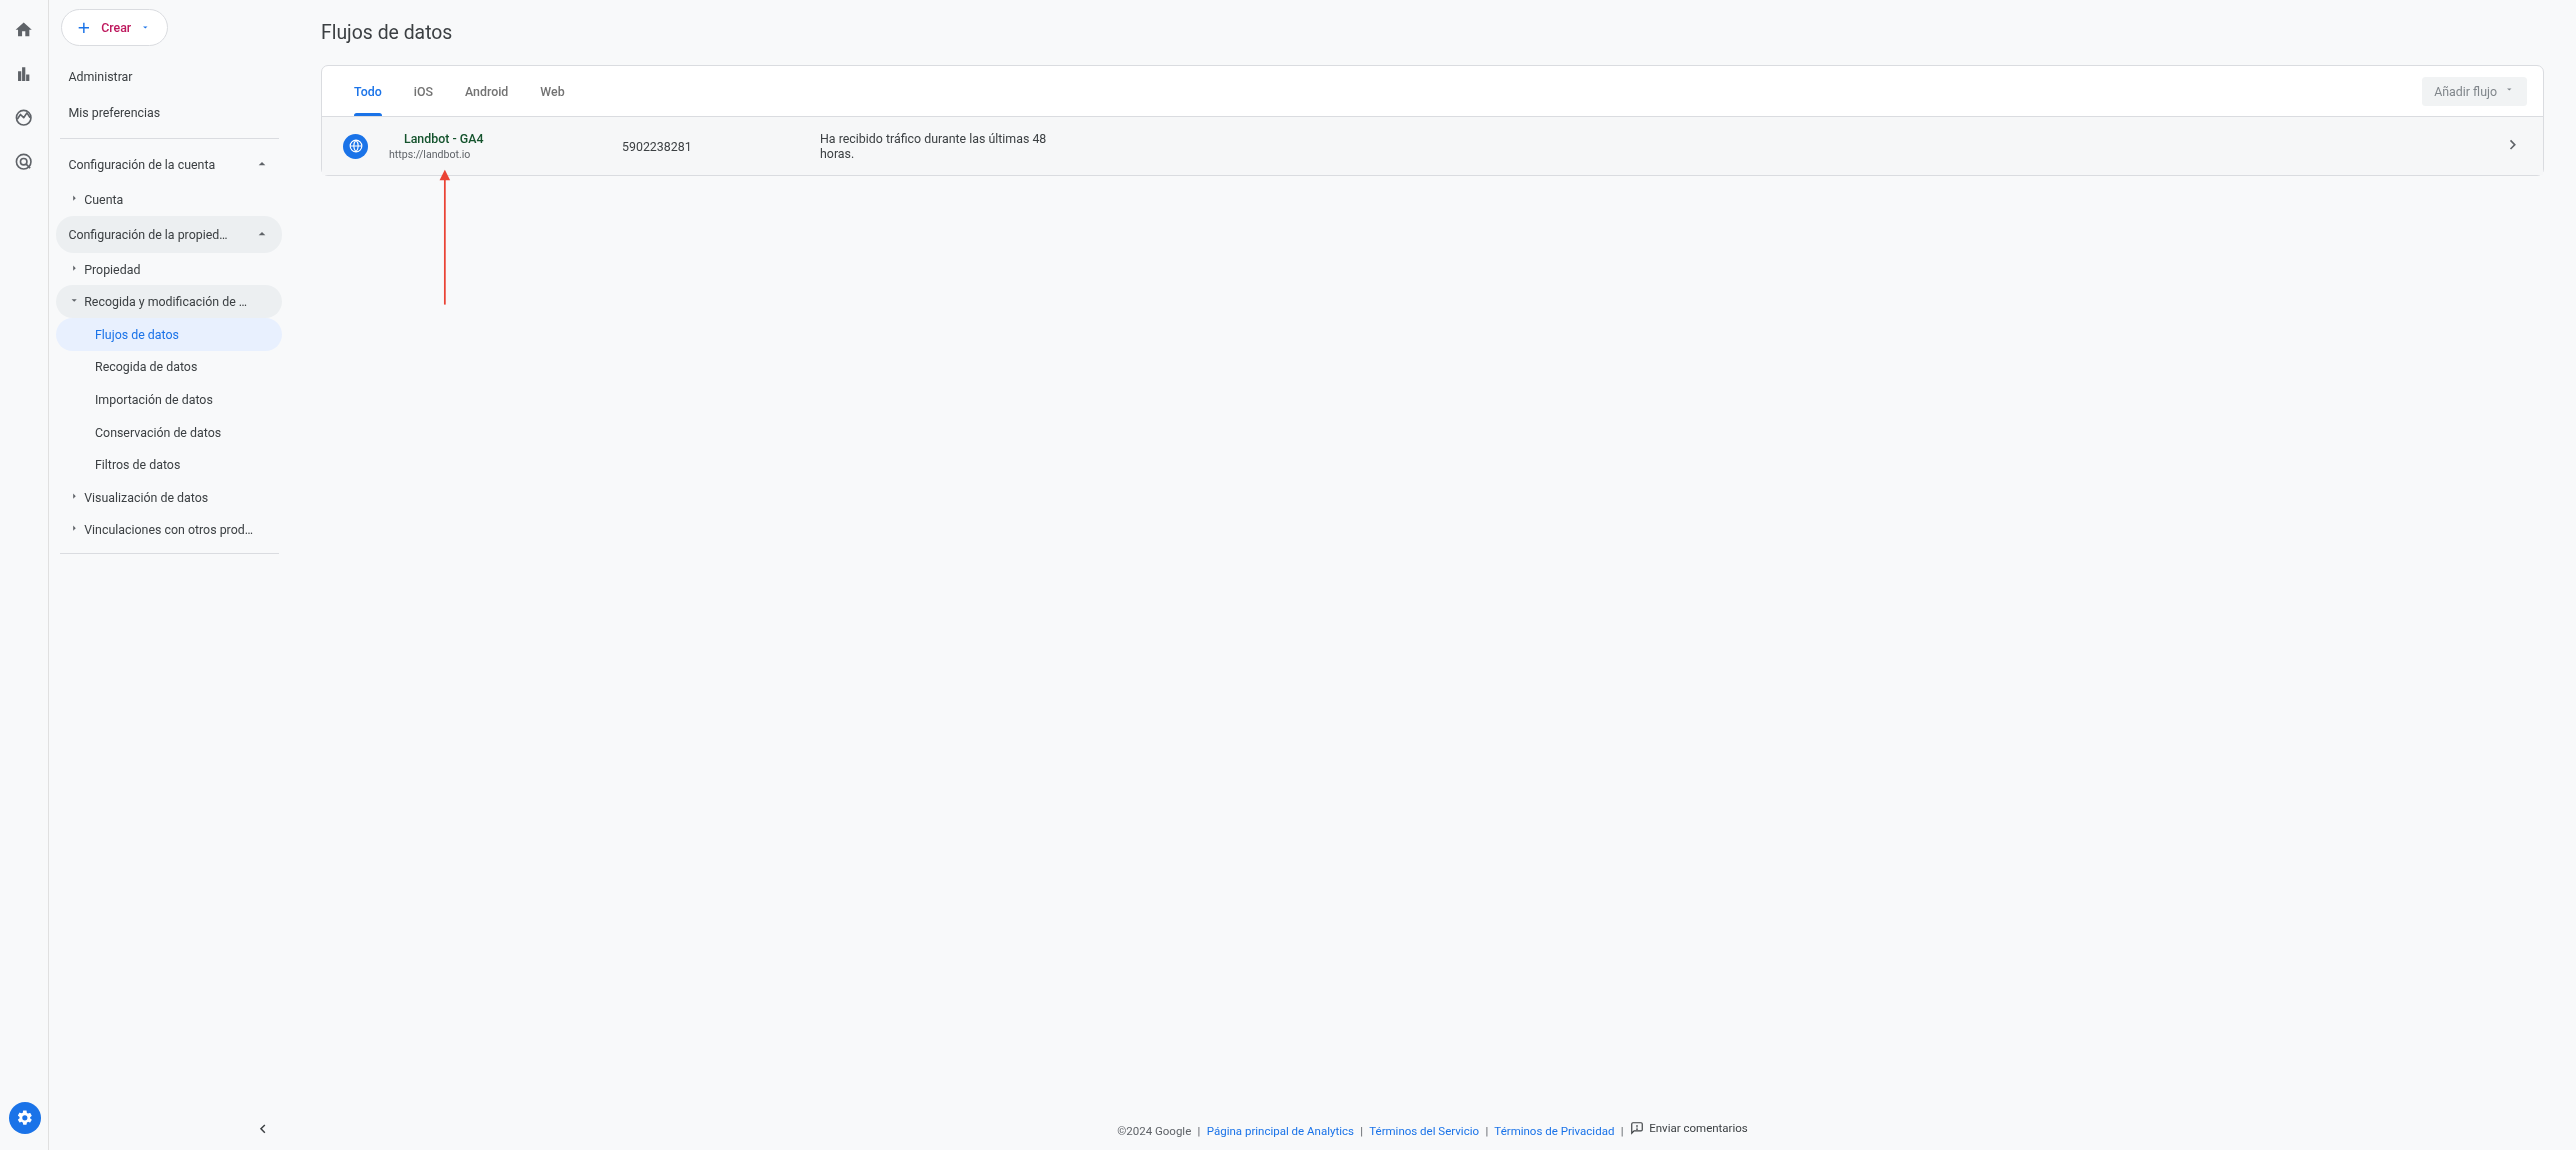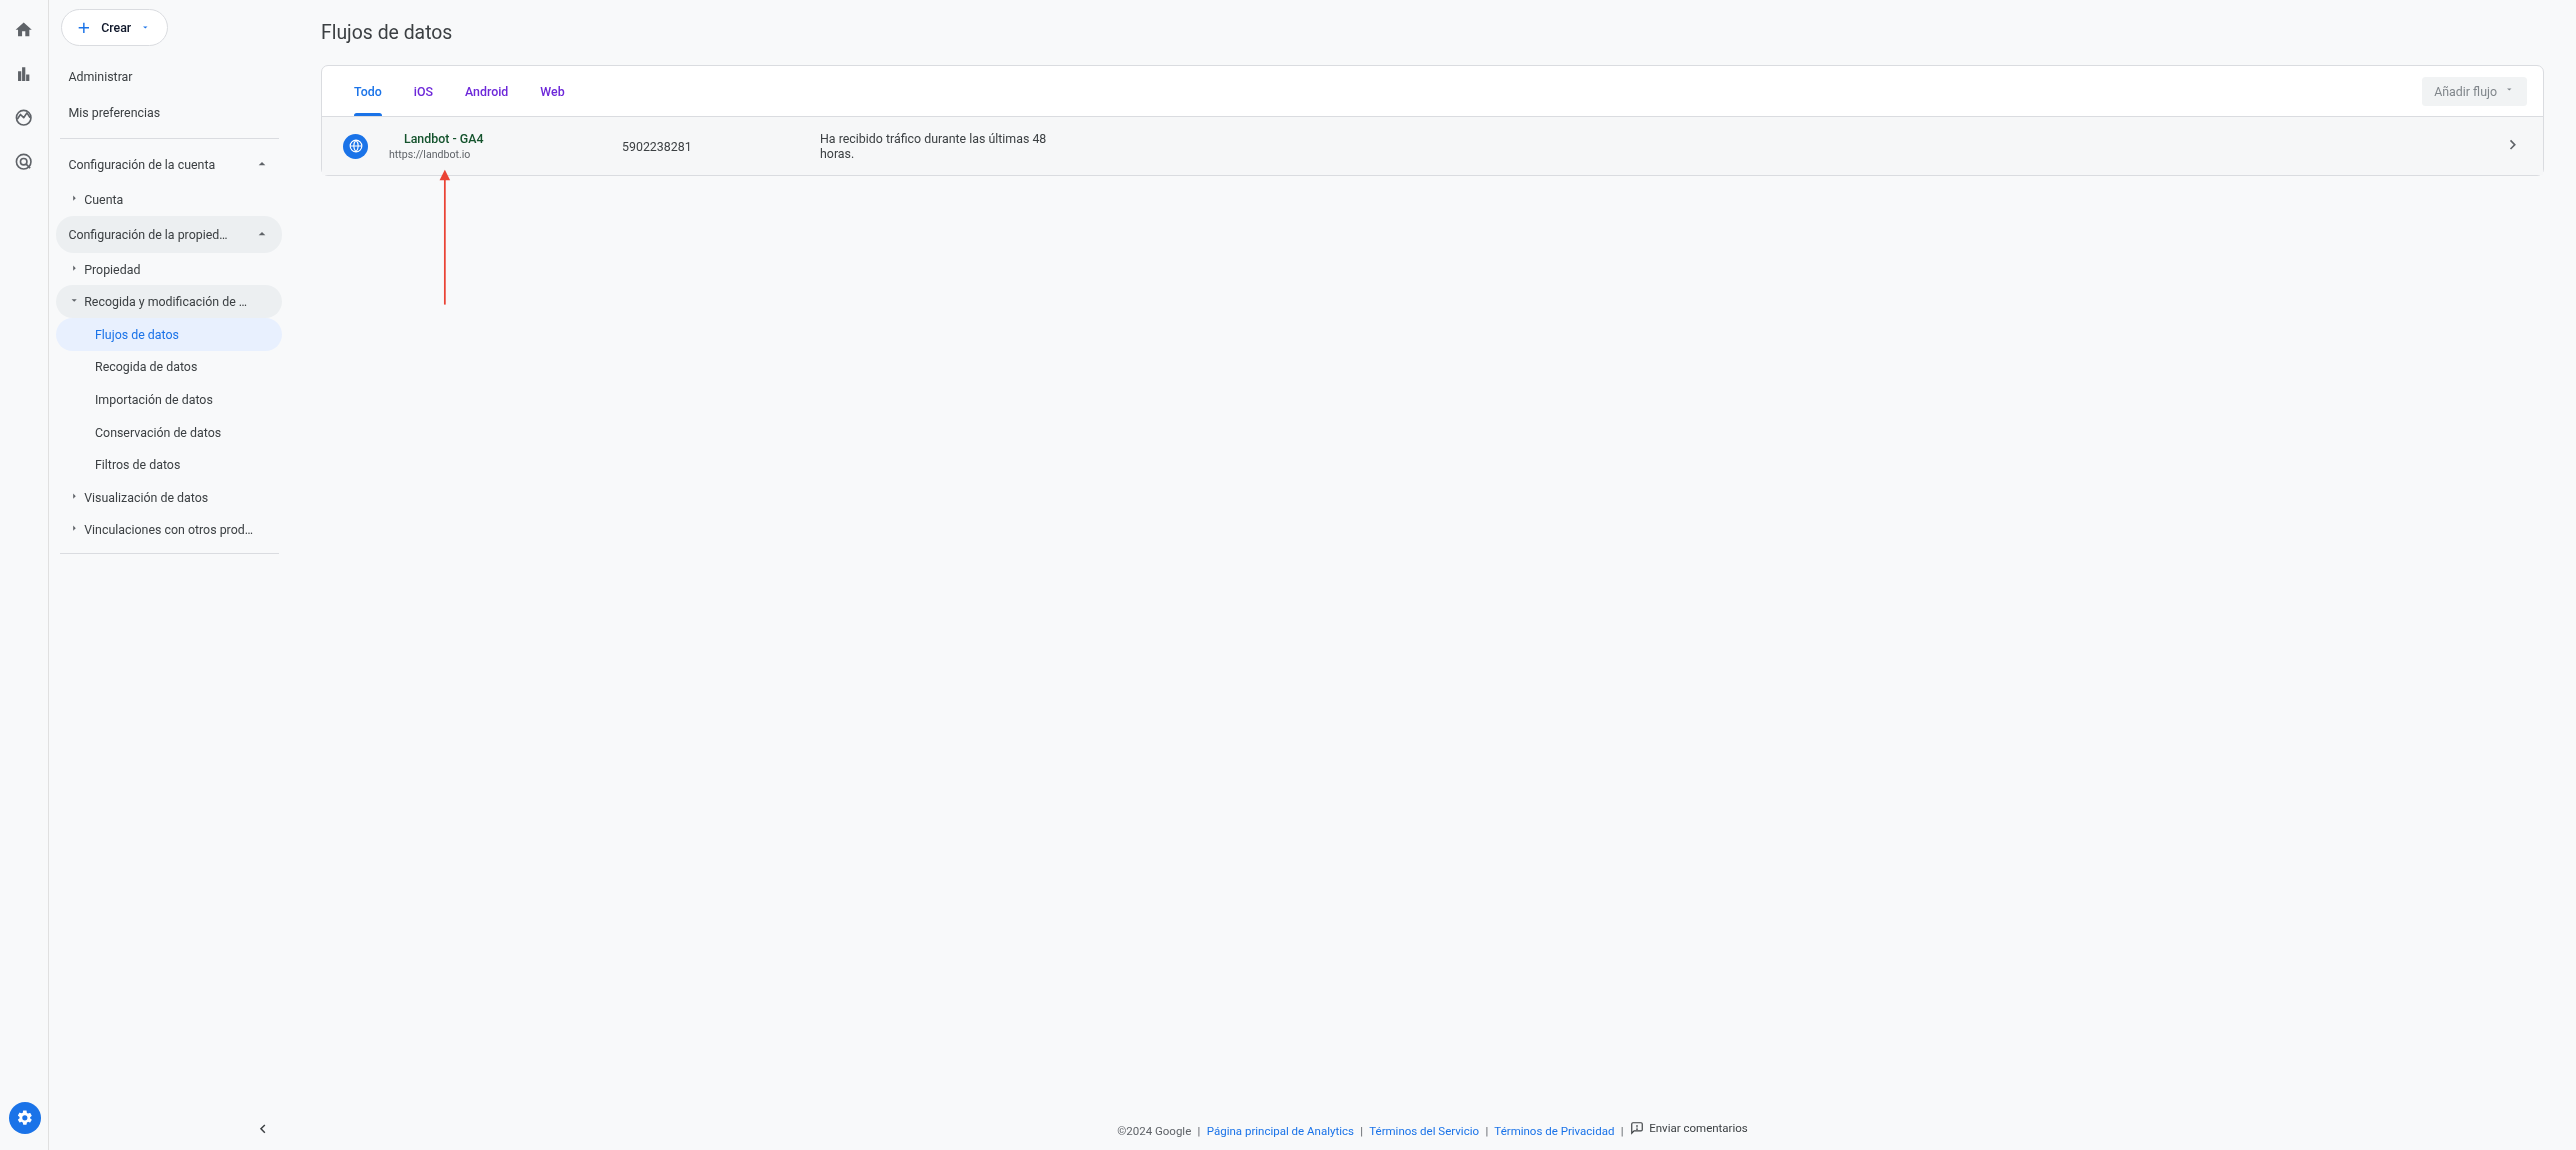--- a/index.html
+++ b/index.html
@@ -60,21 +60,21 @@
     .create-btn {
       display: inline-flex;
       align-items: center;
       gap: 8.8px;
       background: white;
       border: 0.9px solid #dadce0;
       border-radius: 21px;
       padding: 8.8px 16px 8.8px 12.4px;
       margin: 0 0 12.4px 5.3px;
       cursor: pointer;
-      color: #0f172a;
+      color: #be185d;
       font-size: 12.4px;
       font-weight: 500;
     }
     .create-btn svg { color: #1a73e8; }
     .nav-top-item {
       padding: 10.6px 12.4px;
       font-size: 12.4px;
       color: #3c4043;
       cursor: pointer;
       border-radius: 3.5px;
@@ -161,21 +161,21 @@
       border-bottom: 0.9px solid #dadce0;
       height: 51px;
     }
     .tab {
       padding: 0 16px;
       height: 100%;
       display: flex;
       align-items: center;
       font-size: 12.4px;
       font-weight: 500;
-      color: #6d28d9;
+      color: #737373;
       cursor: pointer;
       position: relative;
     }
     .tab.active {
       color: #1a73e8;
     }
     .tab.active::after {
       content: '';
       position: absolute;
       bottom: 0;

